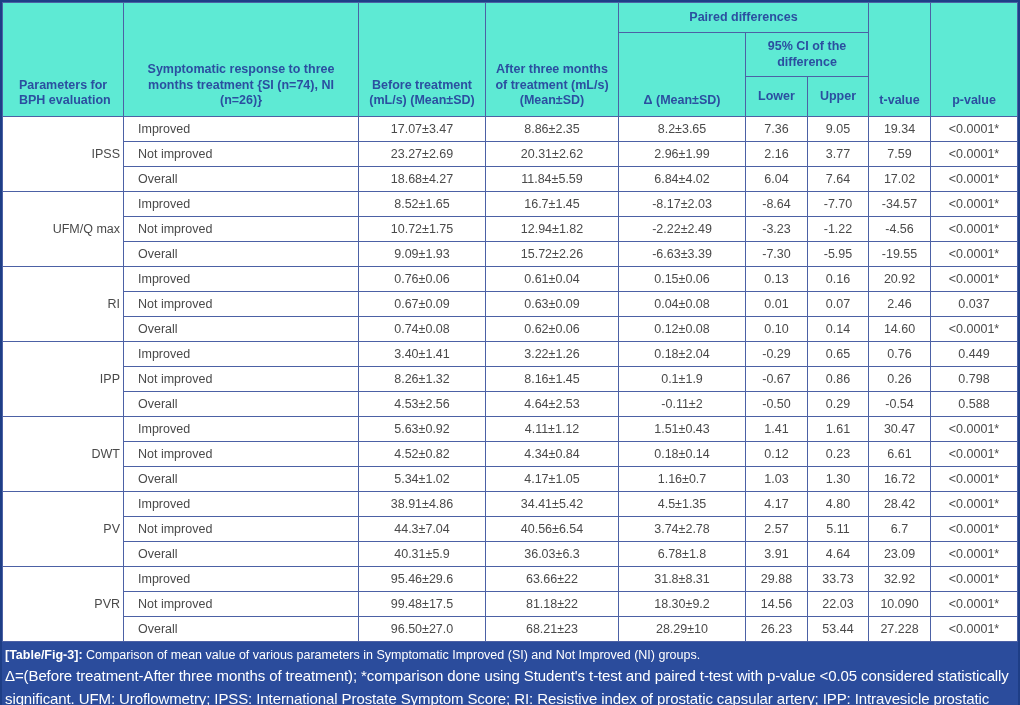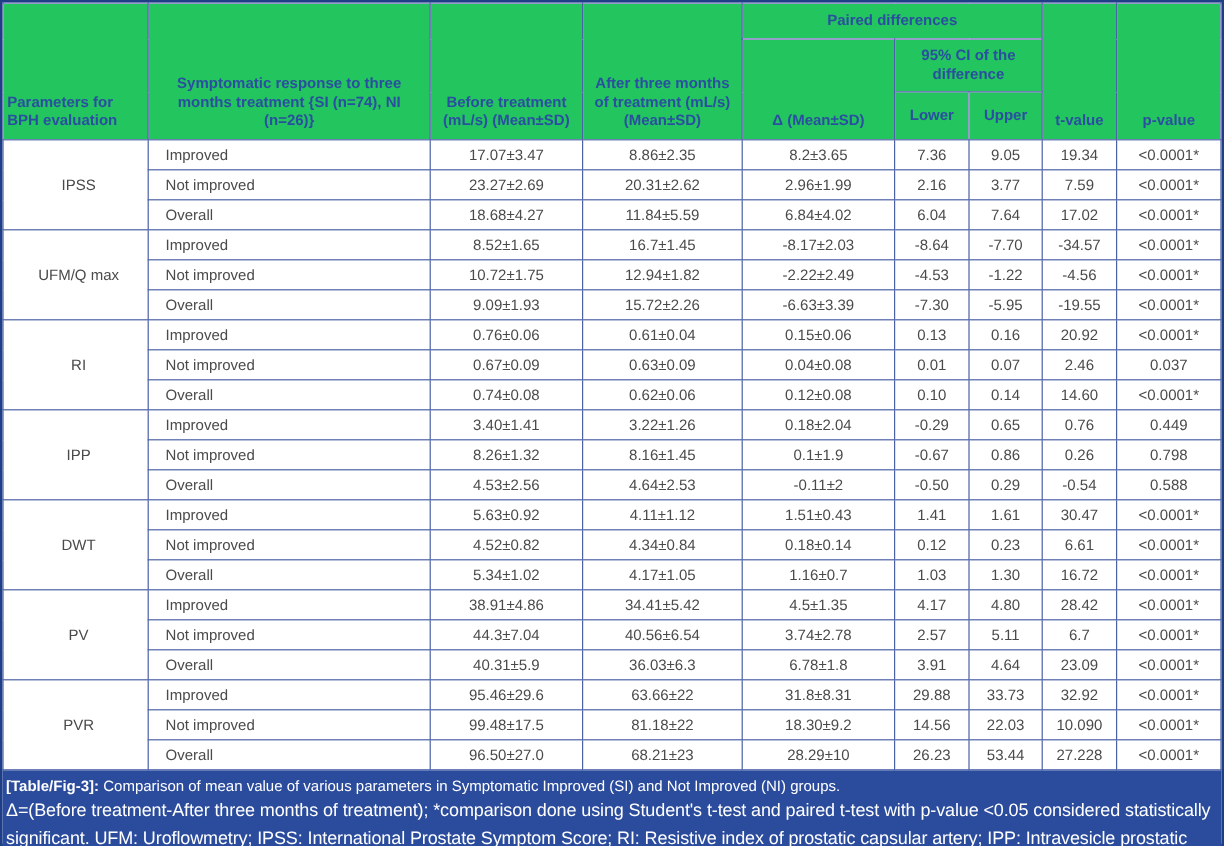--- a/index.html
+++ b/index.html
@@ -4,35 +4,35 @@
 <style>
   html,body { margin:0; padding:0; background:#fff; font-family:"Liberation Sans",sans-serif; }
   .wrap {
     width:1020px; height:705px; box-sizing:border-box;
     border:2px solid #1e3e86; background:#fff;
     display:flex; flex-direction:column;
   }
   table { border-collapse:collapse; width:100%; table-layout:fixed; }
   th, td { border:1px solid #4c61a5; box-sizing:border-box; overflow:hidden; }
   thead th {
-    background:#22c55e; color:#2b4fa0;
+    background:#5eead4; color:#2b4fa0;
     font-size:12.5px; font-weight:bold; line-height:1.25;
     vertical-align:bottom; text-align:center; padding:3px 4px 7px;
   }
   thead th.vmid { vertical-align:middle; padding:3px 4px; }
-  thead th.left { text-align:left; padding-left:3px; }
+  thead th.left { text-align:left; padding-left:16px; }
   thead th.h1 { height:30px; }
   thead th.h2 { height:44px; }
   thead th.h3 { height:40px; }
   tbody td {
     color:#4a4a4a; font-size:12.5px; text-align:center;
     height:25px; padding:1px 3px; vertical-align:middle; background:#fff;
   }
   tbody td.resp  { text-align:left; padding-left:14px; }
-  tbody td.param { text-align:center; padding-left:8px; }
+  tbody td.param { text-align:right; padding-left:8px; }
   .caption {
     background:#2b4c9c; color:#ffffff; flex:1;
     padding:6px 3px 4px; box-sizing:border-box;
   }
   .caption .line1 { font-size:12.5px; margin:0 0 3px 0; }
   .caption .line1 .lbl { font-weight:bold; }
   .caption .line2 { font-size:15px; line-height:1.5; letter-spacing:-0.1px; }
 </style>
 </head>
 <body>
@@ -110,21 +110,21 @@
           <td>-8.64</td>
           <td>-7.70</td>
           <td>-34.57</td>
           <td>&lt;0.0001*</td>
         </tr>
         <tr>
           <td class="resp">Not improved</td>
           <td>10.72±1.75</td>
           <td>12.94±1.82</td>
           <td>-2.22±2.49</td>
-          <td>-4.53</td>
+          <td>-3.23</td>
           <td>-1.22</td>
           <td>-4.56</td>
           <td>&lt;0.0001*</td>
         </tr>
         <tr>
           <td class="resp">Overall</td>
           <td>9.09±1.93</td>
           <td>15.72±2.26</td>
           <td>-6.63±3.39</td>
           <td>-7.30</td>

